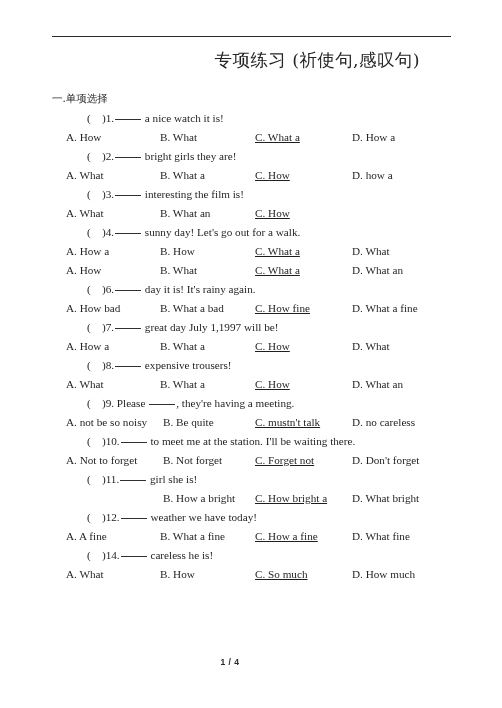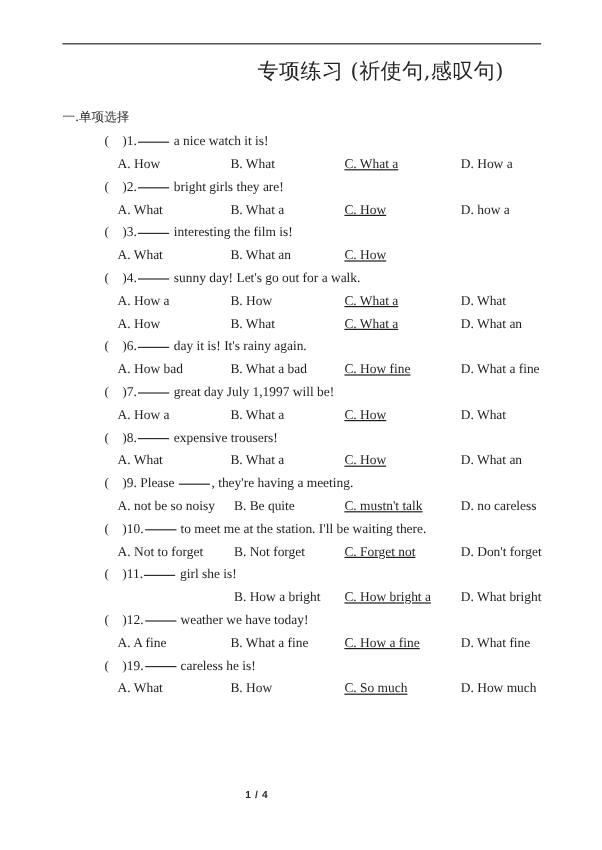--- a/index.html
+++ b/index.html
@@ -90,42 +90,41 @@
     width: 26px;
     vertical-align: 2px;
     margin: 0 1px;
   }
 
   .o-row {
     position: relative;
     height: 19px;
     line-height: 19px;
     white-space: nowrap;
-    margin-left: 32px;
   }
   .opt {
     position: absolute;
     top: 0;
     font-size: 11.2px;
     color: #1f1f1f;
     white-space: pre;
   }
   .opt.a { left: 66px; }
   .opt.b { left: 160px; }
   .opt.c { left: 255px; text-decoration: underline; }
   .opt.d { left: 352px; }
 
   
   .o-row.wide .opt.a { left: 66px; }
   .o-row.wide .opt.b { left: 163px; }
 
   
   .footer {
     position: absolute;
-    left: 0;
+    left: 16px;
     top: 657px;
     width: 428px;
     text-align: center;
     font-family: "Liberation Sans", "DejaVu Sans", sans-serif;
     font-size: 8.5px;
     font-weight: bold;
     letter-spacing: 0.5px;
     color: #2a2a2a;
   }
 </style>
@@ -238,21 +237,21 @@
       <div class="q-row">
         <div class="q-stem"><span>(    )12.</span><span></span><span class="blank"></span><span> weather we have today!</span></div>
       </div>
       <div class="o-row">
         <div class="opt a">A. A fine</div>
         <div class="opt b">B. What a fine</div>
         <div class="opt c">C. How a fine</div>
         <div class="opt d">D. What fine</div>
       </div>
       <div class="q-row">
-        <div class="q-stem"><span>(    )19.</span><span></span><span class="blank"></span><span> careless he is!</span></div>
+        <div class="q-stem"><span>(    )14.</span><span></span><span class="blank"></span><span> careless he is!</span></div>
       </div>
       <div class="o-row">
         <div class="opt a">A. What</div>
         <div class="opt b">B. How</div>
         <div class="opt c">C. So much</div>
         <div class="opt d">D. How much</div>
       </div>
     </div>
 
   <div class="footer">1 / 4</div>

